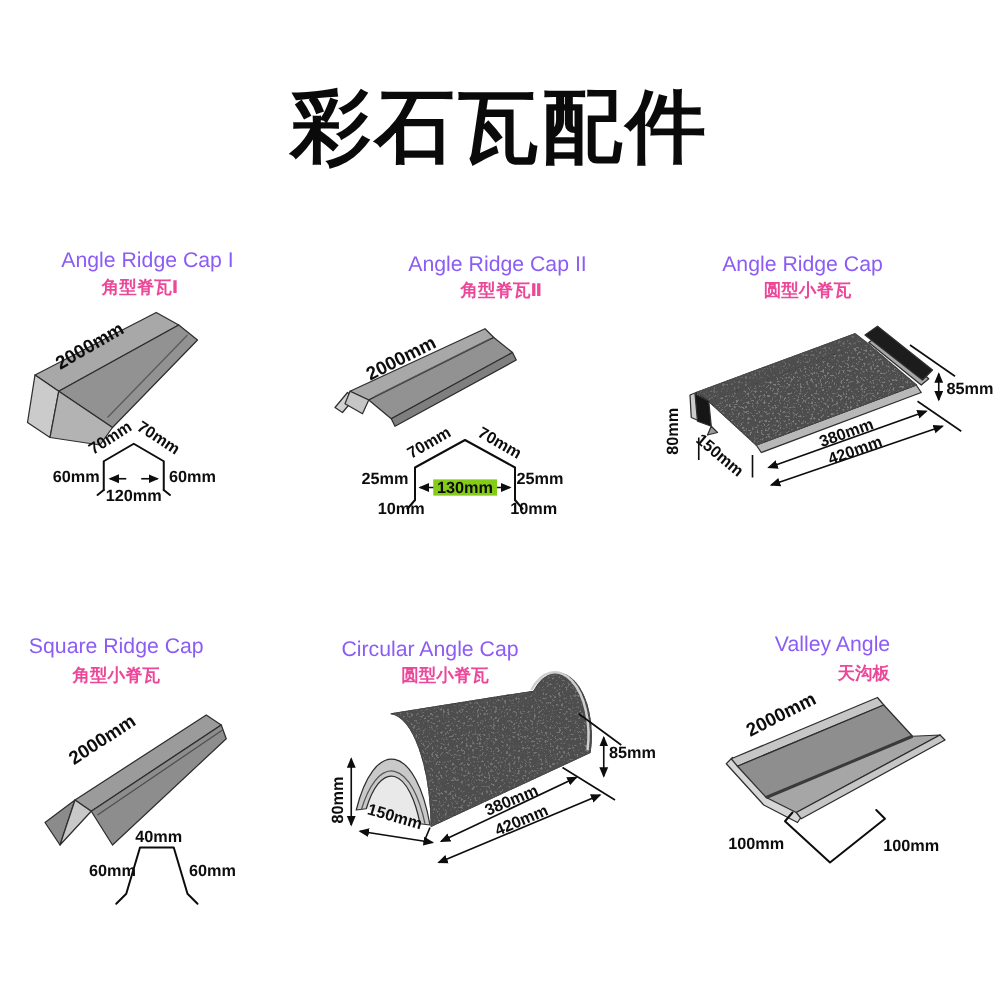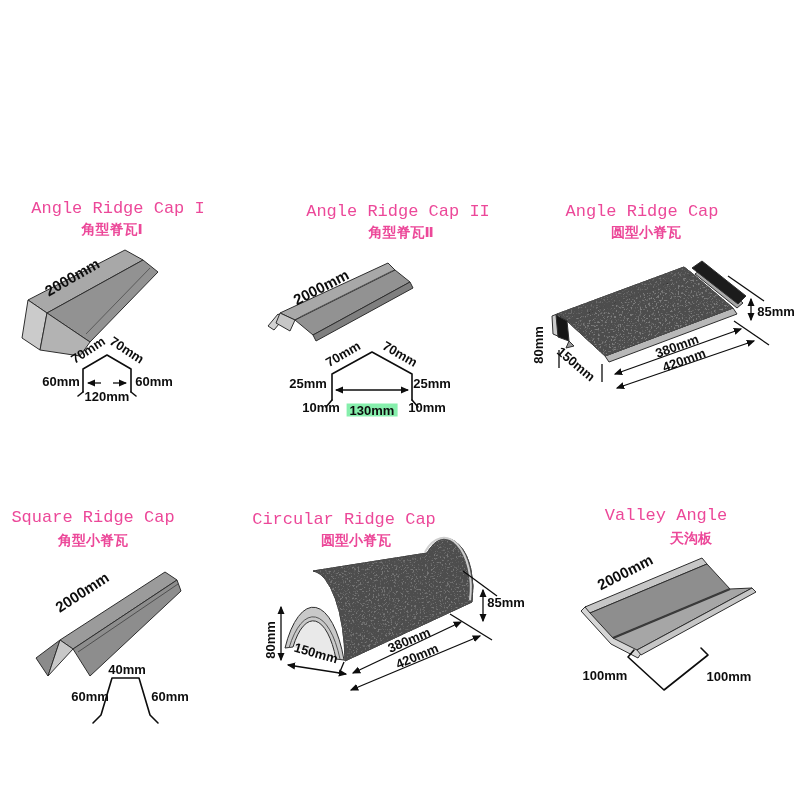--- a/index.html
+++ b/index.html
@@ -3,25 +3,25 @@
 <meta charset="utf-8">
 <style>
   * { margin:0; padding:0; box-sizing:border-box; }
   html,body { width:800px; height:800px; }
   body { background:#ffffff; font-family:"Liberation Sans","DejaVu Sans",sans-serif; position:relative; overflow:hidden; }
   .canvas { position:absolute; left:0; top:0; width:800px; height:800px; }
   .art { position:absolute; left:0; top:0; width:800px; height:800px; }
   .lbl { position:absolute; white-space:nowrap; color:#0d0d0d; line-height:1; transform:translate(-50%,-50%); }
   .main-title { position:absolute; left:400px; top:102px; transform:translate(-50%,-50%);
                 font-size:64px; font-weight:900; letter-spacing:3px; color:#0a0a0a; white-space:nowrap; }
-  .ptitle { font-size:17px; font-weight:400; color:#ec4899;font-family:Liberation Mono, monospace; }
+  .ptitle { font-size:17px; font-weight:400; color:#8b5cf6; }
   .pzh    { font-size:14px; font-weight:700; color:#ec4899; }
   .dim    { font-size:13px; font-weight:700; }
   .len    { font-size:15px; font-weight:700; }
-  .bg     { background:#86efac; padding:0 3px;margin-top:20px; }
+  .bg     { background:#84cc16; padding:0 3px; }
   .sect   { stroke:#0d0d0d; stroke-width:1.6; fill:none; stroke-linecap:round; stroke-linejoin:round; }
   .dimline{ stroke:#0d0d0d; stroke-width:1.3; fill:none; }
   .shape  { stroke:#2e2e2e; stroke-width:1; stroke-linejoin:round; }
 </style>
 </head>
 <body>
 
 <div class="canvas">
 
   <svg class="art" viewBox="0 0 800 800" aria-hidden="true">
@@ -117,20 +117,21 @@
       <polygon class="shape" points="581,611 586,606 614,637 642,652 638,658 611,644" fill="#d6d6d6"></polygon>
       <polygon class="shape" points="585,607 702,558 707,564 590,613" fill="#c6c6c6"></polygon>
       <polygon class="shape" points="590,613 707,564 730,589 613,638" fill="#8e8e8e"></polygon>
       <polygon class="shape" points="613,638 730,589 752,588 637,650" fill="#a6a6a6"></polygon>
       <polygon class="shape" points="637,650 752,588 756,592 641,655" fill="#c6c6c6"></polygon>
       <line x1="613" y1="638" x2="730" y2="589" stroke="#3a3a3a" stroke-width="2.4"></line>
       <path class="sect" d="M634,650 L628,657 L664,690 L708,655 L701,648"></path>
     </g>
   </svg>
 
+  <h1 class="main-title">彩石瓦配件</h1>
 
   <div class="lbl ptitle" style="left:118px;top:208px">Angle Ridge Cap I</div>
   <div class="lbl pzh" style="left:112px;top:229px">角型脊瓦Ⅰ</div>
   <div class="lbl len" style="left:72px;top:277px;transform:translate(-50%,-50%) rotate(-30deg)">2000mm</div>
   <div class="lbl dim" style="left:88px;top:350px;transform:translate(-50%,-50%) rotate(-33deg)">70mm</div>
   <div class="lbl dim" style="left:127px;top:350px;transform:translate(-50%,-50%) rotate(33deg)">70mm</div>
   <div class="lbl dim" style="left:61px;top:381px">60mm</div>
   <div class="lbl dim" style="left:154px;top:381px">60mm</div>
   <div class="lbl dim" style="left:107px;top:396px">120mm</div>
 
@@ -153,21 +154,21 @@
   <div class="lbl dim" style="left:684px;top:360px;transform:translate(-50%,-50%) rotate(-20deg)">420mm</div>
   <div class="lbl dim" style="left:776px;top:311px">85mm</div>
 
   <div class="lbl ptitle" style="left:93px;top:517px">Square Ridge Cap</div>
   <div class="lbl pzh" style="left:93px;top:540px">角型小脊瓦</div>
   <div class="lbl len" style="left:82px;top:592px;transform:translate(-50%,-50%) rotate(-33deg)">2000mm</div>
   <div class="lbl dim" style="left:127px;top:669px">40mm</div>
   <div class="lbl dim" style="left:90px;top:696px">60mm</div>
   <div class="lbl dim" style="left:170px;top:696px">60mm</div>
 
-  <div class="lbl ptitle" style="left:344px;top:519px">Circular Ridge Cap</div>
+  <div class="lbl ptitle" style="left:344px;top:519px">Circular Angle Cap</div>
   <div class="lbl pzh" style="left:356px;top:540px">圆型小脊瓦</div>
   <div class="lbl dim" style="left:270px;top:640px;transform:translate(-50%,-50%) rotate(-90deg)">80mm</div>
   <div class="lbl dim" style="left:316px;top:653px;transform:translate(-50%,-50%) rotate(16deg)">150mm</div>
   <div class="lbl dim" style="left:409px;top:640px;transform:translate(-50%,-50%) rotate(-23deg)">380mm</div>
   <div class="lbl dim" style="left:417px;top:656px;transform:translate(-50%,-50%) rotate(-23deg)">420mm</div>
   <div class="lbl dim" style="left:506px;top:602px">85mm</div>
 
   <div class="lbl ptitle" style="left:666px;top:515px">Valley Angle</div>
   <div class="lbl pzh" style="left:691px;top:538px">天沟板</div>
   <div class="lbl len" style="left:625px;top:572px;transform:translate(-50%,-50%) rotate(-27deg)">2000mm</div>

